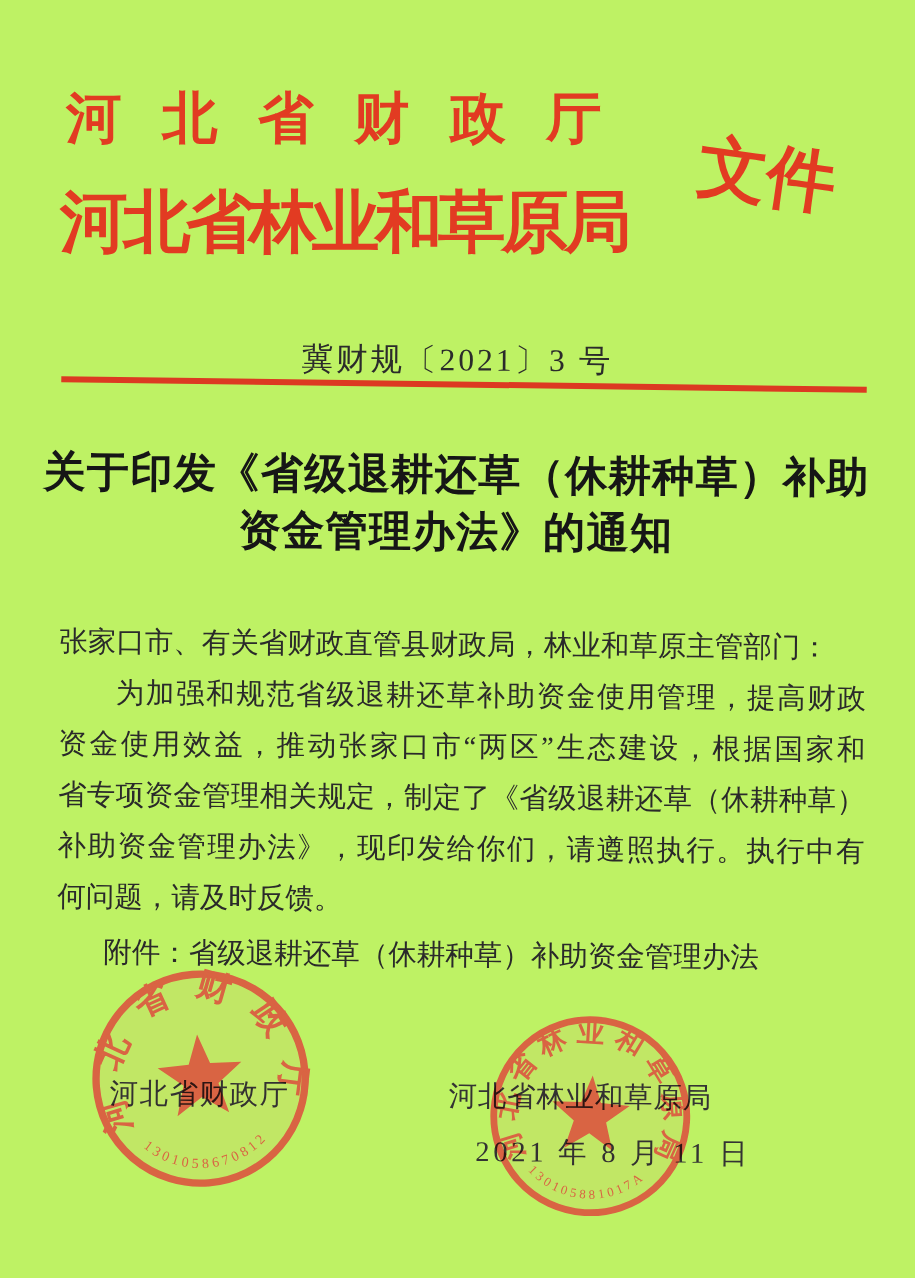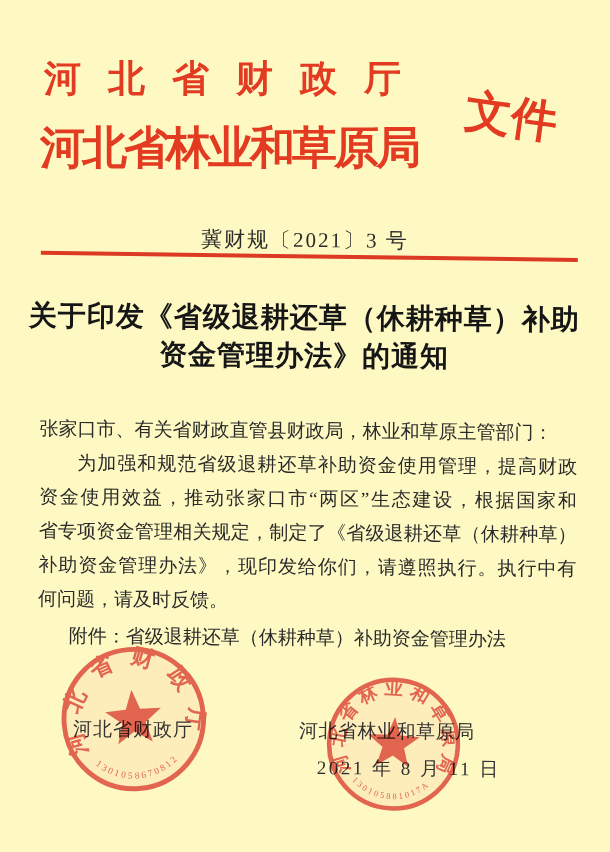--- a/index.html
+++ b/index.html
@@ -3,21 +3,21 @@
 <meta charset="utf-8">
 <style>
   html, body { margin:0; padding:0; }
   body {
     width:610px; height:852px;
     background:#ffffff;
     font-family:"Liberation Serif", serif;
     position:relative;
     overflow:hidden;
   }
-  .page { position:absolute; inset:0; background:#fef9c3; }
+  .page { position:absolute; inset:0; background:#bef264; }
 
   
   .agency1 {
     position:absolute; left:44px; top:54px;
     font-size:37px; font-weight:bold; color:#e23b22;
     letter-spacing:27px; white-space:nowrap;
   }
   .agency2 {
     position:absolute; left:40px; top:118px;
     font-size:45px; font-weight:bold; color:#e23b22;

